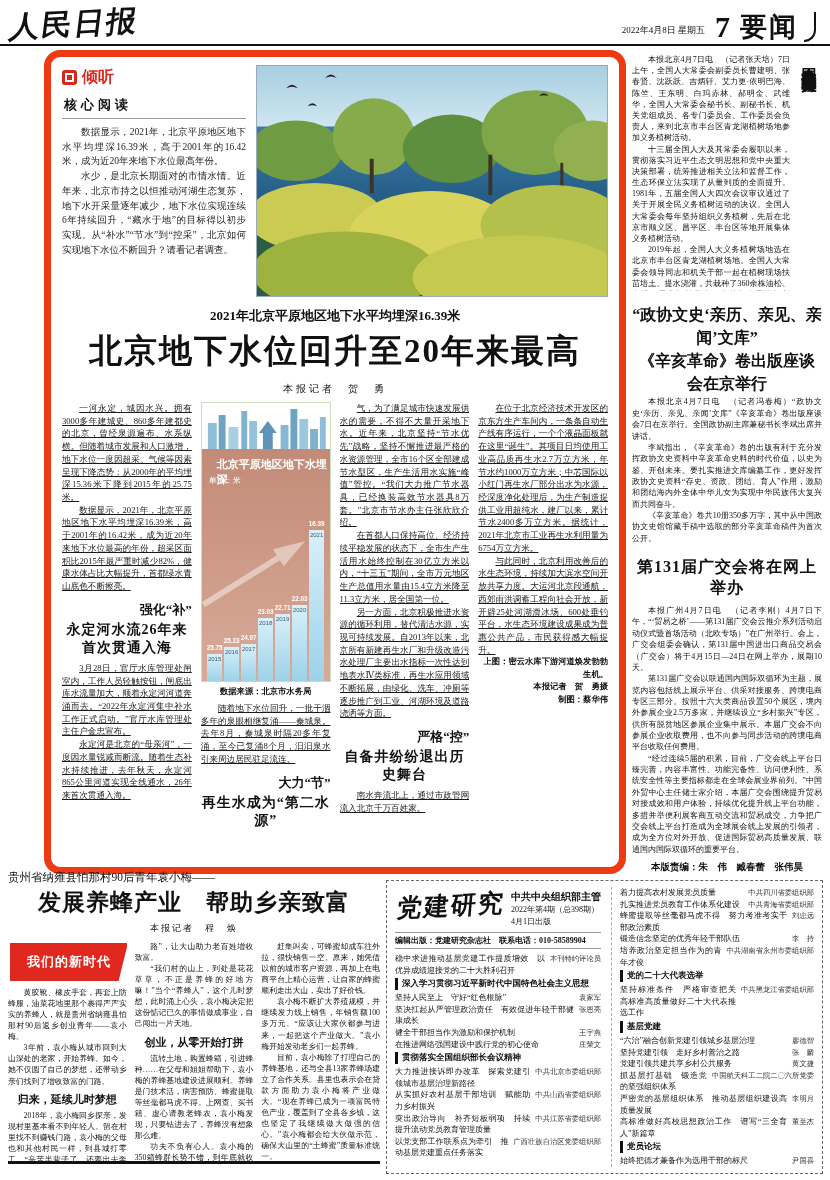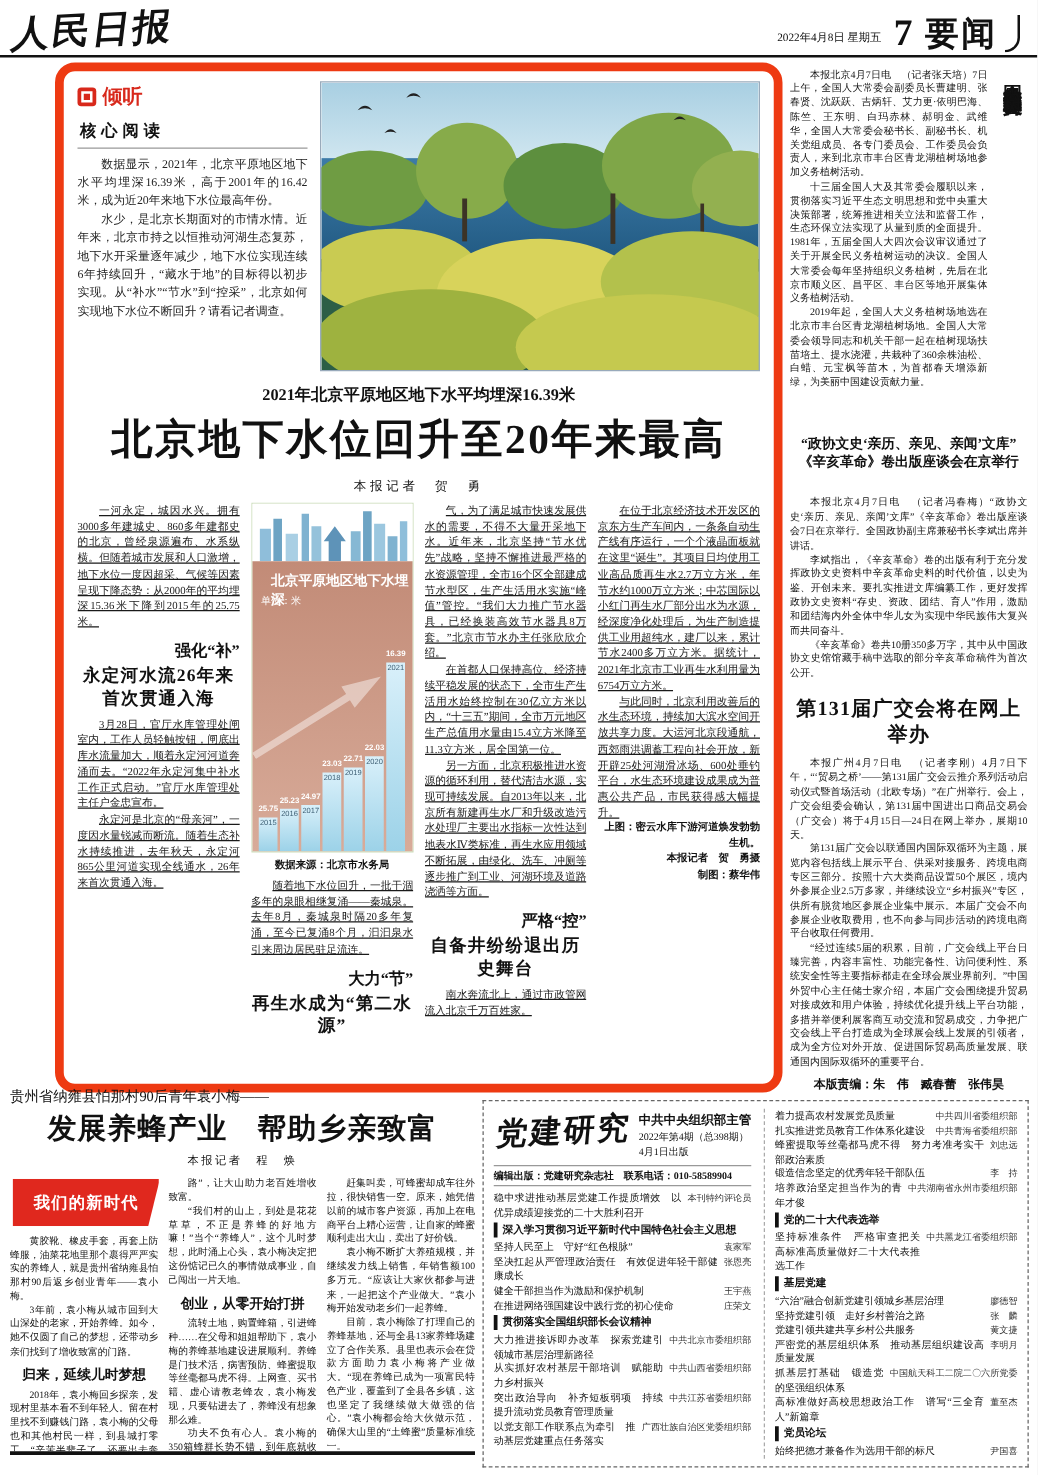--- a/index.html
+++ b/index.html
@@ -55,21 +55,21 @@
   .byr { position:absolute; top:2px; left:50%; transform:translateX(-50%); color:#3c5d72; font-size:6px; font-family:"Liberation Sans",sans-serif; }
   .chart-src { font-size:8.3px; font-weight:bold; text-align:center; margin:4px 0 5px 0; }
 
   
   .right-col { position:absolute; left:632px; top:54px; width:190px; height:822px; display:flex; flex-direction:column; overflow:hidden; }
   .tree { display:flex; gap:6px; height:296px; overflow:hidden; }
   .tree-body { flex:1; overflow:hidden; }
   .tree-body .k-p { font-size:8px; line-height:1.4; text-align:justify; text-indent:2em; }
   .v-headline { writing-mode:vertical-rl; font-size:15px; font-weight:bold; letter-spacing:0.5px; line-height:26px; padding-top:2px; }
   .cppcc { margin-top:12px; }
-  .cppcc h2 { text-align:center; font-size:11px; line-height:1.45; margin-bottom:17px; }
+  .cppcc h2 { text-align:center; font-size:16px; line-height:1.45; margin-bottom:1px; }
   .cppcc .k-p, .fair .k-p { font-size:8px; line-height:1.42; text-align:justify; text-indent:2em; }
   .fair { margin-top:13px; }
   .fair h2 { text-align:center; font-size:16px; letter-spacing:1px; margin-bottom:6px; }
   .editors { margin-top:auto; text-align:center; font-size:9.5px; font-weight:bold; padding:6px 0 2px 0; }
 
   
   .bee { position:absolute; left:8px; top:870px; width:372px; height:294px; border-bottom:3px solid #111; overflow:hidden; }
   .bee-kicker { font-size:11.5px; margin-bottom:2px; }
   .bee-head { text-align:center; font-size:23px; font-weight:900; letter-spacing:1px; }
   .bee-byline { text-align:center; font-size:9px; letter-spacing:2px; margin:4px 0 6px 0; }
@@ -161,20 +161,21 @@
     </div>
 
     <div class="kicker">2021年北京平原地区地下水平均埋深16.39米</div>
     <h1 class="headline">北京地下水位回升至20年来最高</h1>
     <div class="byline">本报记者　贺　勇</div>
 
     <div class="f-cols">
       <div class="f-col">
 
       <p class="k-p">一河永定，城因水兴。拥有3000多年建城史、860多年建都史的北京，曾经泉源遍布、水系纵横。但随着城市发展和人口激增，地下水位一度因超采、气候等因素呈现下降态势：从2000年的平均埋深15.36米下降到2015年的25.75米。</p>
+          <p class="k-p">数据显示，2021年，北京平原地区地下水平均埋深16.39米，高于2001年的16.42米，成为近20年来地下水位最高的年份，超采区面积比2015年最严重时减少82%，健康水体占比大幅提升，首都绿水青山底色不断擦亮。</p>
           <p class="k-h1">强化“补”</p>
           <p class="k-h2">永定河水流26年来首次贯通入海</p>
           <p class="k-p">3月28日，官厅水库管理处闸室内，工作人员轻触按钮，闸底出库水流量加大，顺着永定河河道奔涌而去。“2022年永定河集中补水工作正式启动。”官厅水库管理处主任户金忠宣布。</p>
           <p class="k-p">永定河是北京的“母亲河”，一度因水量锐减而断流。随着生态补水持续推进，去年秋天，永定河865公里河道实现全线通水，26年来首次贯通入海。</p>
         </div>
       <div class="f-col">
         <div class="chart">
           <div class="chart-sky">
             <svg viewBox="0 0 130 46" preserveAspectRatio="none">
               <rect x="6" y="20" width="9" height="26" fill="#8fbeda"></rect>
@@ -411,28 +412,28 @@
         </div>
         <div class="k-row">
           <span class="lt">坚持党建引领　走好乡村善治之路</span>
           <span class="la">张　麟</span>
         </div>
         <div class="k-row">
           <span class="lt">党建引领共建共享乡村公共服务</span>
           <span class="la">黄文捷</span>
         </div>
         <div class="k-row">
+          <span class="lt">抓基层打基础　锻造党的坚强组织体系</span>
+          <span class="la">中国航天科工二院二〇六所党委</span>
+        </div>
+        <div class="k-row">
           <span class="lt">严密党的基层组织体系　推动基层组织建设高质量发展</span>
           <span class="la">李明月</span>
         </div>
         <div class="k-row">
-          <span class="lt">抓基层打基础　锻造党的坚强组织体系</span>
-          <span class="la">中国航天科工二院二〇六所党委</span>
-        </div>
-        <div class="k-row">
           <span class="lt">高标准做好高校思想政治工作　谱写“三全育人”新篇章</span>
           <span class="la">董至杰</span>
         </div>
         <div class="k-sec">党员论坛</div>
         <div class="k-row">
           <span class="lt">始终把德才兼备作为选用干部的标尺</span>
           <span class="la">尹国喜</span>
         </div>
       </div>
   </aside>

